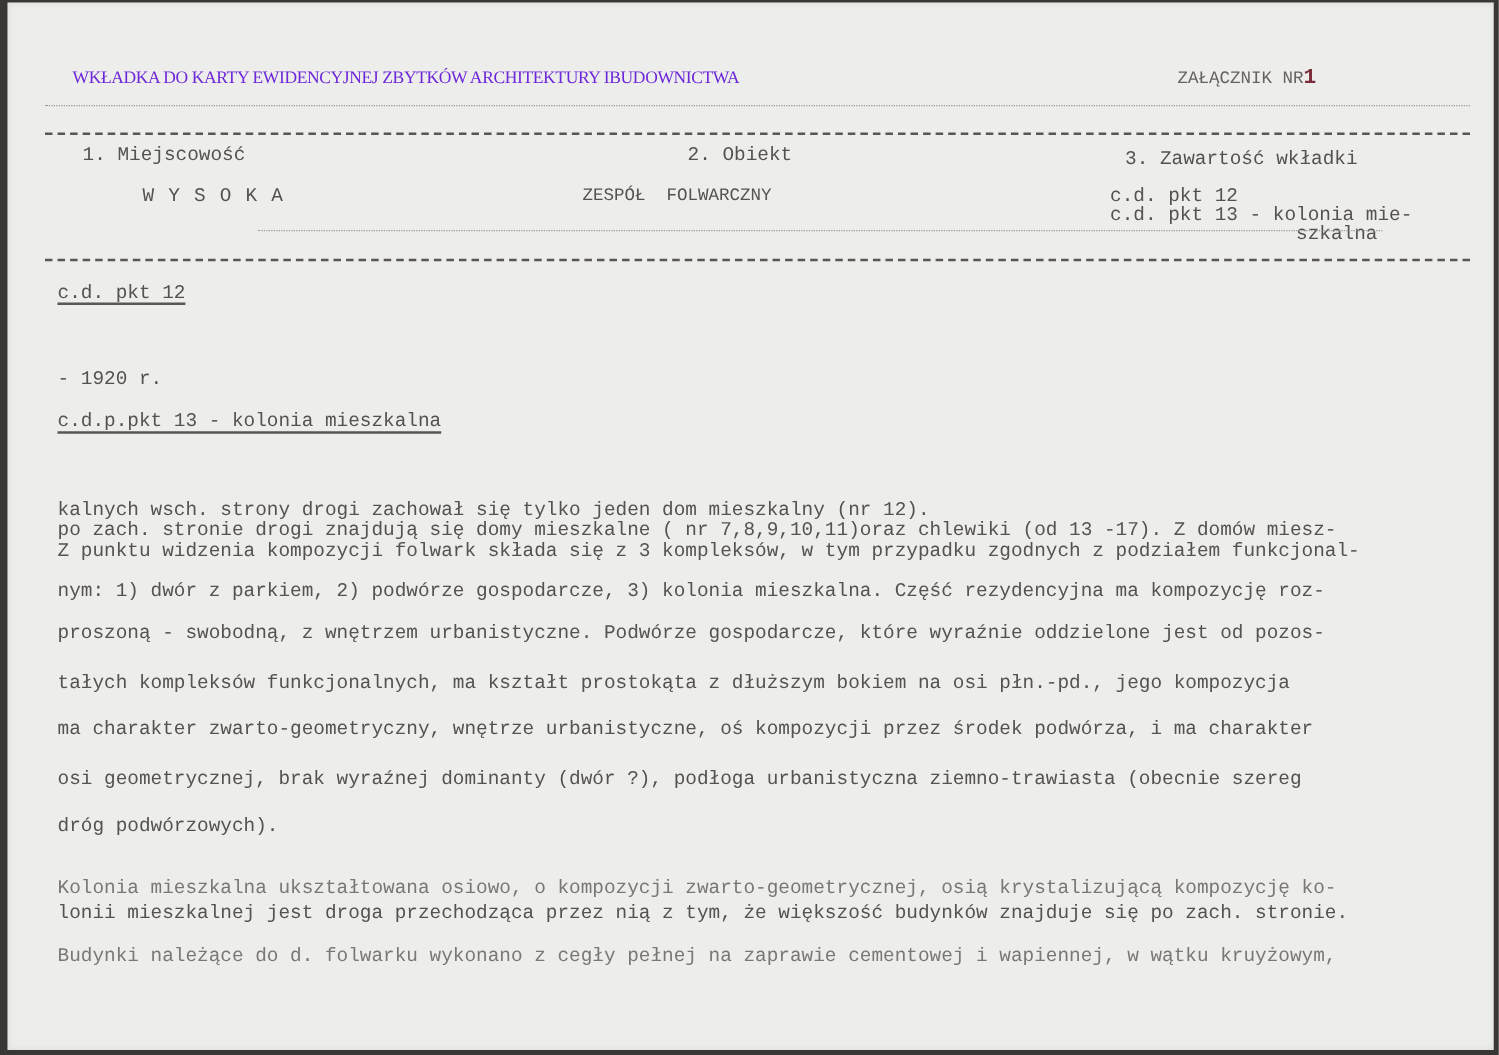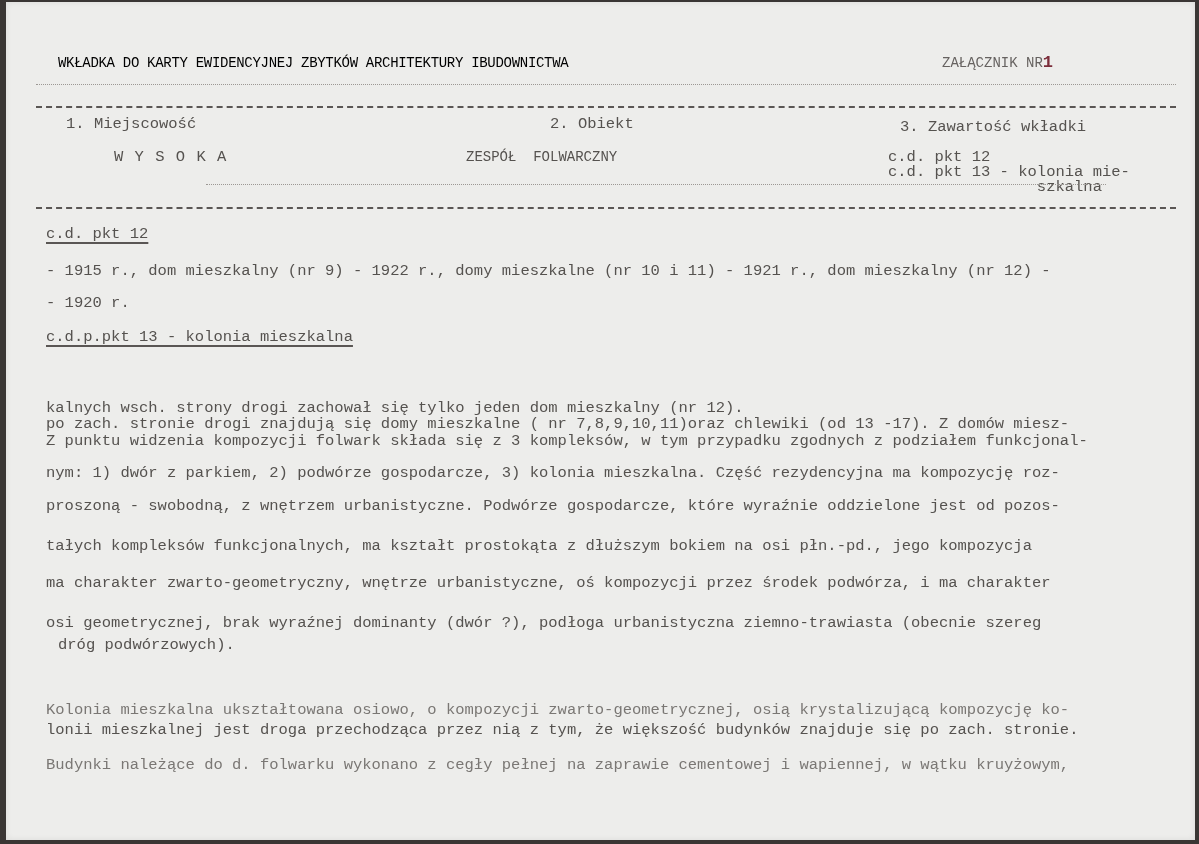--- a/index.html
+++ b/index.html
@@ -28,21 +28,22 @@
       color: #55524f;
       white-space: pre;
       font-size: 15.5px;
       line-height: 18px;
     }
     .header-title {
       left: 52px;
       top: 52px;
       font-size: 14px;
       letter-spacing: -0.3px;
-      color: #000000;
+      color: #6d28d9;
+      font-family: Liberation Serif, serif;
     }
     .annex {
       left: 936px;
       top: 52px;
       font-size: 14px;
       color: #666260;
     }
     .annex-num {
       color: #7b2d3a;
       font-weight: bold;
@@ -85,30 +86,29 @@
 
   <div class="tt" style="left:894px; top:116px;">3. Zawartość wkładki</div>
   <div class="tt" style="left:882px; top:148px; line-height:15px;">c.d. pkt 12</div>
   <div class="tt" style="left:882px; top:163px; line-height:15px;">c.d. pkt 13 - kolonia mie-</div>
   <div class="tt" style="left:882px; top:178px; line-height:15px;">                szkalna</div>
 
   <div class="rule-light" style="left:200px; top:182px; width:900px;"></div>
   <div class="rule" style="left:30px; top:205px; width:1140px;"></div>
 
   <div class="tt uline" style="left:40px; top:223px;">c.d. pkt 12</div>
-  <div class="tt" style="left:40px; top:260px;">- 1915 r., dom mieszkalny (nr 9) - 1922 r., domy mieszkalne (nr 10 i 11) - 1921 r., dom mieszkalny (nr 12) -</div>
   <div class="tt" style="left:40px; top:292px;">- 1920 r.</div>
 
   <div class="tt uline" style="left:40px; top:326px;">c.d.p.pkt 13 - kolonia mieszkalna</div>
   <div class="tt" style="left:40px; top:365px;margin-top:48px;">po zach. stronie drogi znajdują się domy mieszkalne ( nr 7,8,9,10,11)oraz chlewiki (od 13 -17). Z domów miesz-</div>
   <div class="tt" style="left:40px; top:397px;">kalnych wsch. strony drogi zachował się tylko jeden dom mieszkalny (nr 12).</div>
   <div class="tt" style="left:40px; top:430px;">Z punktu widzenia kompozycji folwark składa się z 3 kompleksów, w tym przypadku zgodnych z podziałem funkcjonal-</div>
   <div class="tt" style="left:40px; top:462px;">nym: 1) dwór z parkiem, 2) podwórze gospodarcze, 3) kolonia mieszkalna. Część rezydencyjna ma kompozycję roz-</div>
   <div class="tt" style="left:40px; top:495px;">proszoną - swobodną, z wnętrzem urbanistyczne. Podwórze gospodarcze, które wyraźnie oddzielone jest od pozos-</div>
   <div class="tt" style="left:40px; top:535px;">tałych kompleksów funkcjonalnych, ma kształt prostokąta z dłuższym bokiem na osi płn.-pd., jego kompozycja</div>
   <div class="tt" style="left:40px; top:572px;">ma charakter zwarto-geometryczny, wnętrze urbanistyczne, oś kompozycji przez środek podwórza, i ma charakter</div>
   <div class="tt" style="left:40px; top:612px;">osi geometrycznej, brak wyraźnej dominanty (dwór ?), podłoga urbanistyczna ziemno-trawiasta (obecnie szereg</div>
-  <div class="tt" style="left:40px; top:634px;margin-left:12px;">dróg podwórzowych).</div>
+  <div class="tt" style="left:40px; top:650px;">dróg podwórzowych).</div>
   <div class="tt faint" style="left:40px; top:699px;">Kolonia mieszkalna ukształtowana osiowo, o kompozycji zwarto-geometrycznej, osią krystalizującą kompozycję ko-</div>
   <div class="tt" style="left:40px; top:719px;">lonii mieszkalnej jest droga przechodząca przez nią z tym, że większość budynków znajduje się po zach. stronie.</div>
   <div class="tt faint" style="left:40px; top:754px;">Budynki należące do d. folwarku wykonano z cegły pełnej na zaprawie cementowej i wapiennej, w wątku kruyżowym,</div>
 
 </div>
 
 </body></html>

